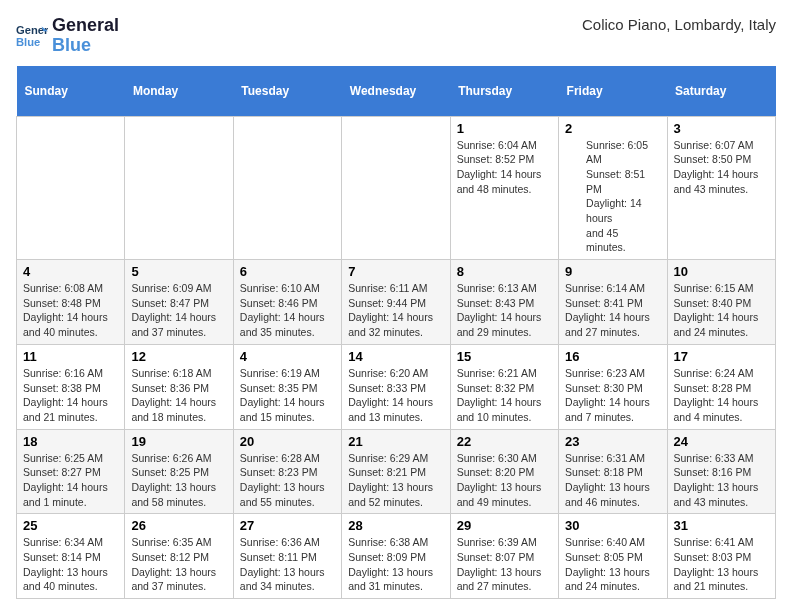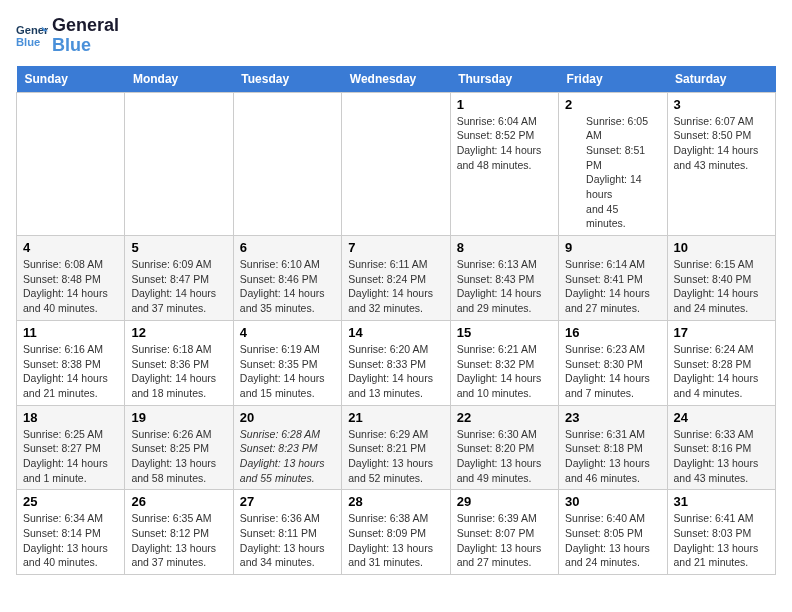--- a/index.html
+++ b/index.html
@@ -48,21 +48,21 @@
     }
     .calendar-table {
       width: 100%;
       border-collapse: collapse;
       font-size: 11px;
     }
     .calendar-table th {
       background-color: #3a7bd5;
       color: #fff;
       text-align: left;
-      padding: 6px 8px;
+      padding: 18px 8px;
       font-size: 12px;
       font-weight: bold;
     }
     .calendar-table td {
       border: 1px solid #ccc;
       vertical-align: top;
       padding: 4px 6px;
       min-height: 80px;
       width: calc(100% / 7);
     }
@@ -95,20 +95,21 @@
       <polygon points="32,8 40,14 34,14" fill="#4a90d9"></polygon>
     </svg>
     <div>
       <div class="logo-text">
         <div>General</div>
         <div><span>Blue</span></div>
       </div>
     </div>
   </div>
   <div class="title-block">
+    <div class="subtitle">Colico Piano, Lombardy, Italy</div>
   </div>
 </div>
 
 <table class="calendar-table">
   <thead>
     <tr>
     <th>Sunday</th>
         <th>Monday</th>
         <th>Tuesday</th>
         <th>Wednesday</th>
@@ -163,21 +164,21 @@
         <td>
           <span class="day-number">6</span>
           <div class="day-info" style="white-space: pre-line;">Sunrise: 6:10 AM
 Sunset: 8:46 PM
 Daylight: 14 hours
 and 35 minutes.</div>
         </td>
         <td>
           <span class="day-number">7</span>
           <div class="day-info" style="white-space: pre-line;">Sunrise: 6:11 AM
-Sunset: 8:24 PM
+Sunset: 9:44 PM
 Daylight: 14 hours
 and 32 minutes.</div>
         </td>
         <td>
           <span class="day-number">8</span>
           <div class="day-info" style="white-space: pre-line;">Sunrise: 6:13 AM
 Sunset: 8:43 PM
 Daylight: 14 hours
 and 29 minutes.</div>
         </td>
@@ -257,21 +258,21 @@
         </td>
         <td>
           <span class="day-number">19</span>
           <div class="day-info" style="white-space: pre-line;">Sunrise: 6:26 AM
 Sunset: 8:25 PM
 Daylight: 13 hours
 and 58 minutes.</div>
         </td>
         <td>
           <span class="day-number">20</span>
-          <div class="day-info" style="white-space: pre-line; font-style: italic;">Sunrise: 6:28 AM
+          <div class="day-info" style="white-space: pre-line;">Sunrise: 6:28 AM
 Sunset: 8:23 PM
 Daylight: 13 hours
 and 55 minutes.</div>
         </td>
         <td>
           <span class="day-number">21</span>
           <div class="day-info" style="white-space: pre-line;">Sunrise: 6:29 AM
 Sunset: 8:21 PM
 Daylight: 13 hours
 and 52 minutes.</div>

